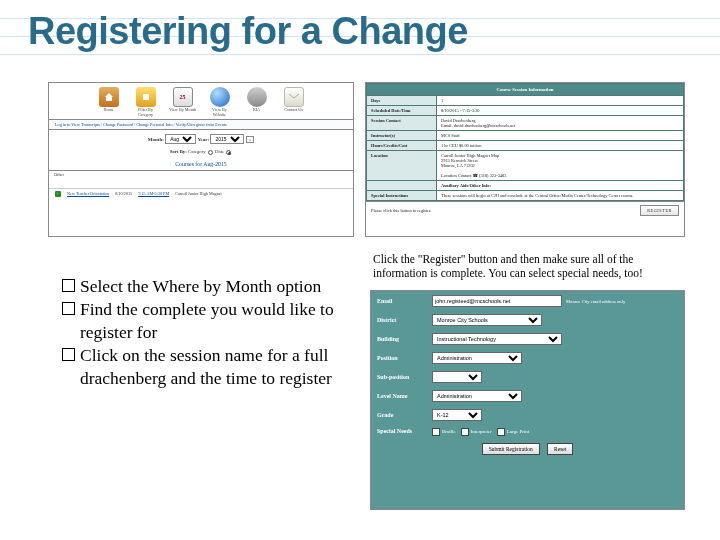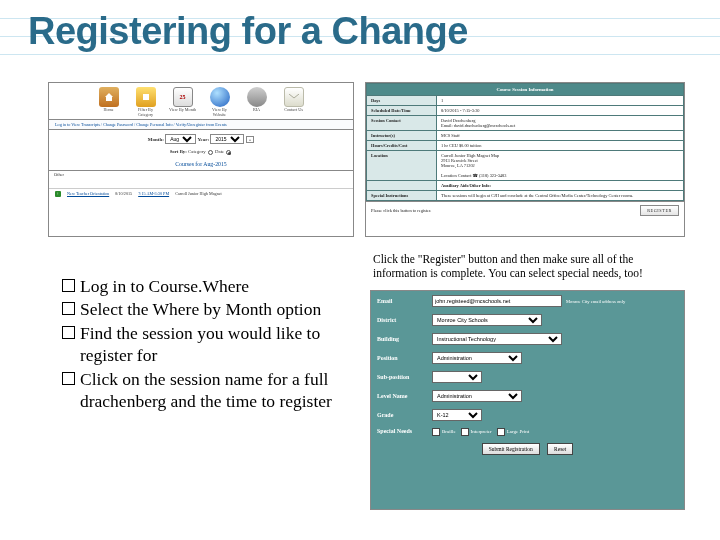--- a/index.html
+++ b/index.html
@@ -335,23 +335,22 @@
         </tr>
   </tbody>
     </table>
   <div class="reg-row">
     <span>Please click this button to register.</span>
     <span class="reg-btn">REGISTER</span>
   </div>
 </div>
 
 <div class="bullets">
-  <div class="bi">Log in to Course.Where</div>
   <div class="bi">Select the Where by Month option</div>
-  <div class="bi">Find the session you would like to register for</div>
+  <div class="bi">Find the complete you would like to register for</div>
   <div class="bi">Click on the session name for a full drachenberg and the time to register</div>
 </div>
 
 <div class="caption">Click the "Register" button and then make sure all of the information is complete.  You can select special needs, too!</div>
 
 <div class="panel-br">
   <div class="form-inner">
     <div class="frow">
       <div class="flab">Email</div>
       <input type="text" style="width: 130px;" value="john.registeed@mcschools.net">

